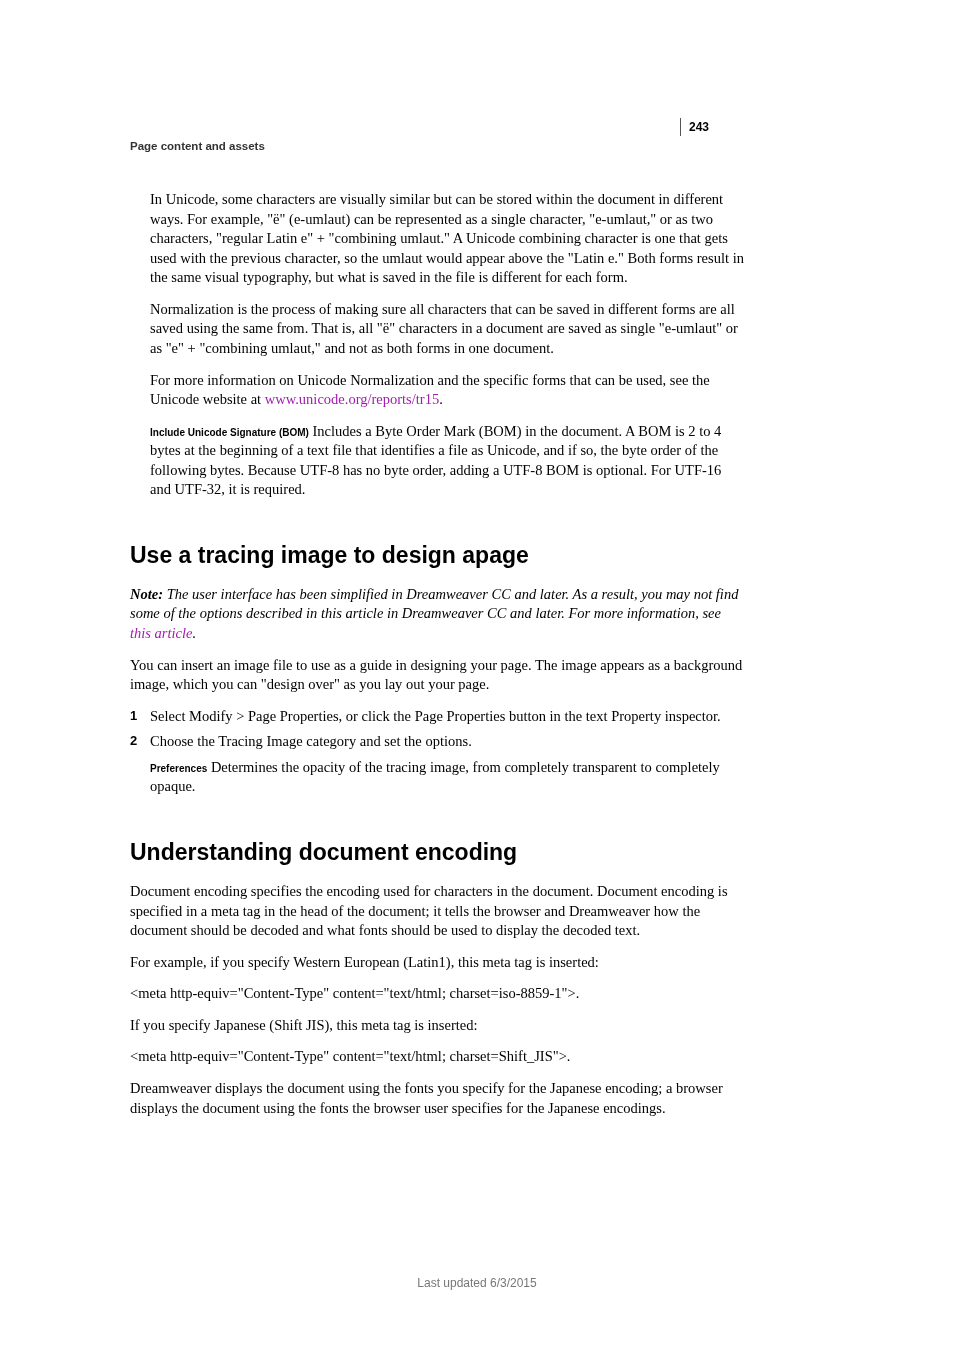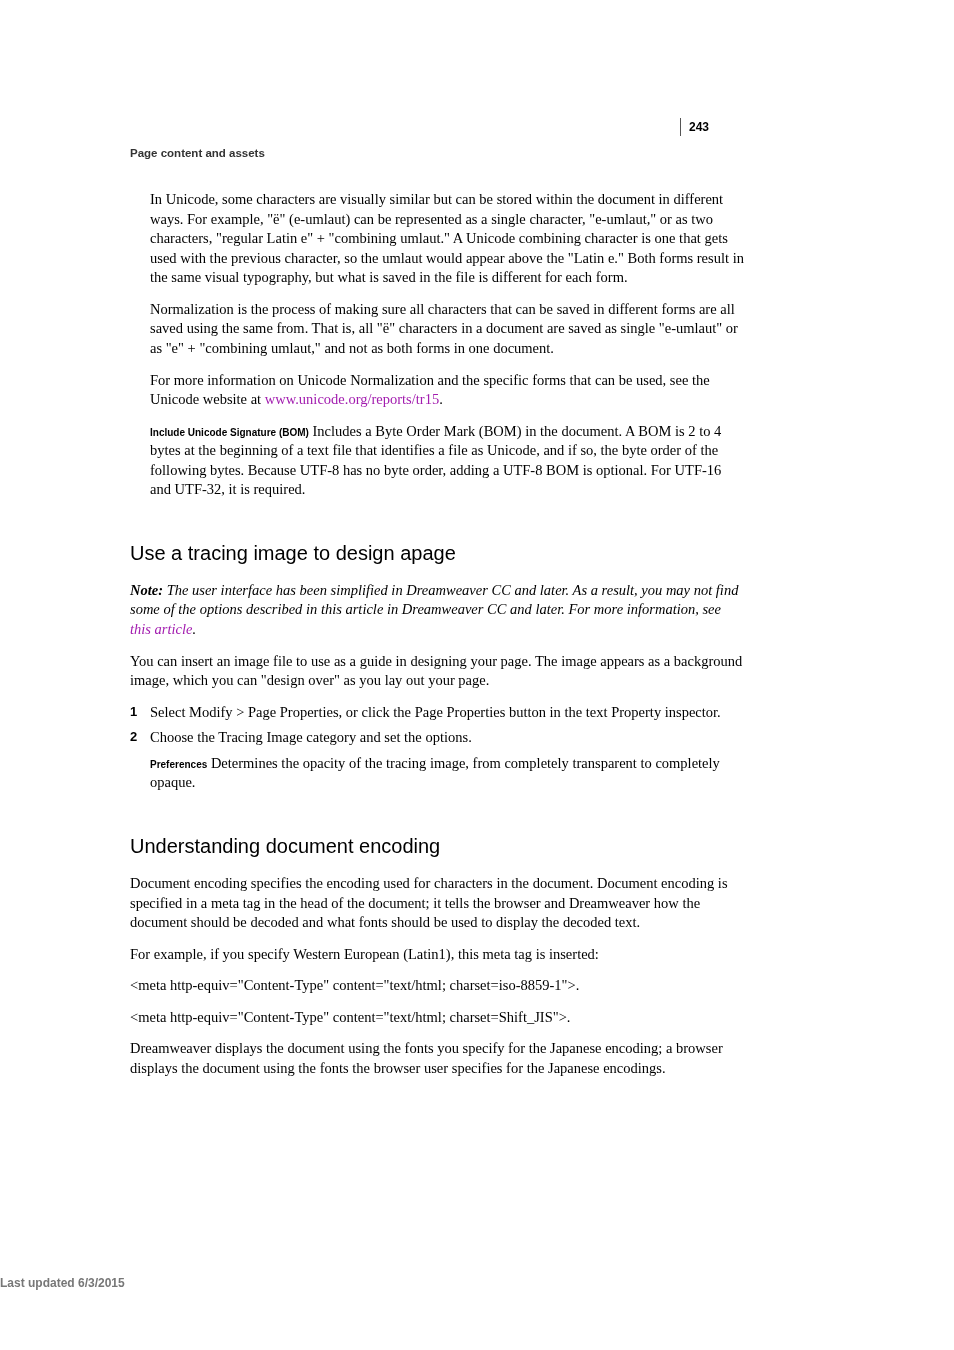--- a/index.html
+++ b/index.html
@@ -11,21 +11,21 @@
   }
   .page {
     width: 807px;
     height: 1350px;
     position: relative;
     box-sizing: border-box;
     padding: 135px 62px 0 130px;
   }
   .running-head {
     position: absolute;
-    top: 147px;
+    top: 140px;
     left: 130px;
     font-family: "Myriad Pro", "Segoe UI", Arial, sans-serif;
     font-weight: 700;
     font-size: 11.5px;
     color: #333;
   }
   .page-number-box {
     position: absolute;
     top: 118px;
     right: 98px;
@@ -45,22 +45,22 @@
   }
   p { margin: 0 0 12px 0; }
   .link { color: #a21caf; }
   .sans-bold {
     font-family: "Myriad Pro", "Segoe UI", Arial, sans-serif;
     font-weight: 700;
     font-size: 10px;
   }
   h2 {
     font-family: "Myriad Pro", "Segoe UI", Arial, sans-serif;
-    font-weight: 400;
-    font-size: 20px;
+    font-weight: 700;
+    font-size: 23px;
     margin: 40px 0 14px 0;
   }
   .note-ital { font-style: italic; }
   .ol-item {
     display: flex;
     margin-bottom: 6px;
   }
   .ol-num {
     font-family: "Myriad Pro", "Segoe UI", Arial, sans-serif;
     font-weight: 700;
@@ -68,23 +68,23 @@
     width: 20px;
     flex: 0 0 20px;
   }
   .ol-body { flex: 1; }
   .subdef { margin-left: 20px; margin-bottom: 10px; }
   .footer {
     position: absolute;
     bottom: 60px;
     left: 0;
     width: 954px;
-    text-align: left;
+    text-align: center;
     font-family: "Myriad Pro", "Segoe UI", Arial, sans-serif;
-    font-weight: 700;
+    font-weight: 400;
     font-size: 12px;
     color: #777;
   }
 </style>
 </head>
 <body>
 
 <div class="page">
 
   <div class="page-number-box">243</div>
@@ -122,19 +122,20 @@
 
     <p class="subdef">
       <span class="sans-bold">Preferences</span><span>  Determines the opacity of the tracing image, from completely transparent to completely opaque.</span>
     </p>
 
     <h2>Understanding document encoding</h2>
 
     <p>Document encoding specifies the encoding used for characters in the document. Document encoding is specified in a meta tag in the head of the document; it tells the browser and Dreamweaver how the document should be decoded and what fonts should be used to display the decoded text.</p>
     <p>For example, if you specify Western European (Latin1), this meta tag is inserted:</p>
     <p>&lt;meta http-equiv="Content-Type" content="text/html; charset=iso-8859-1"&gt;.</p>
+    <p>If you specify Japanese (Shift JIS), this meta tag is inserted:</p>
     <p>&lt;meta http-equiv="Content-Type" content="text/html; charset=Shift_JIS"&gt;.</p>
     <p>Dreamweaver displays the document using the fonts you specify for the Japanese encoding; a browser displays the document using the fonts the browser user specifies for the Japanese encodings.</p>
 
   </div>
 
   <div class="footer">Last updated 6/3/2015</div>
 </div>
 
 </body></html>

